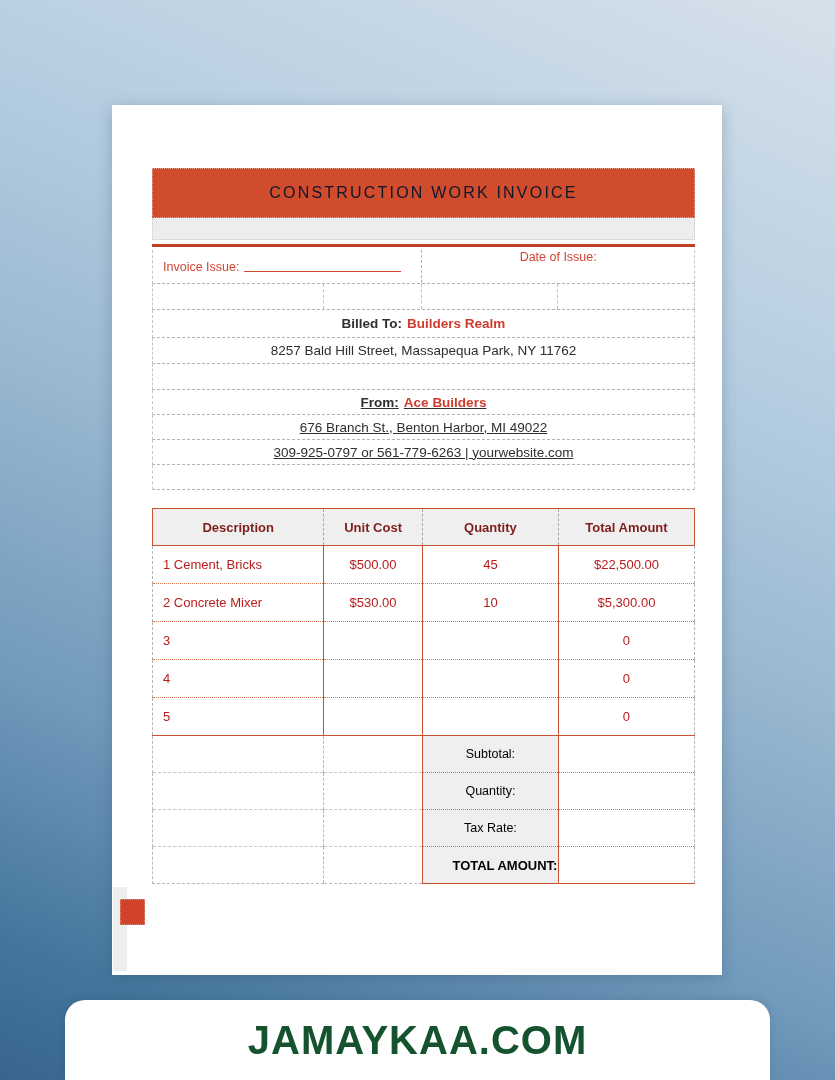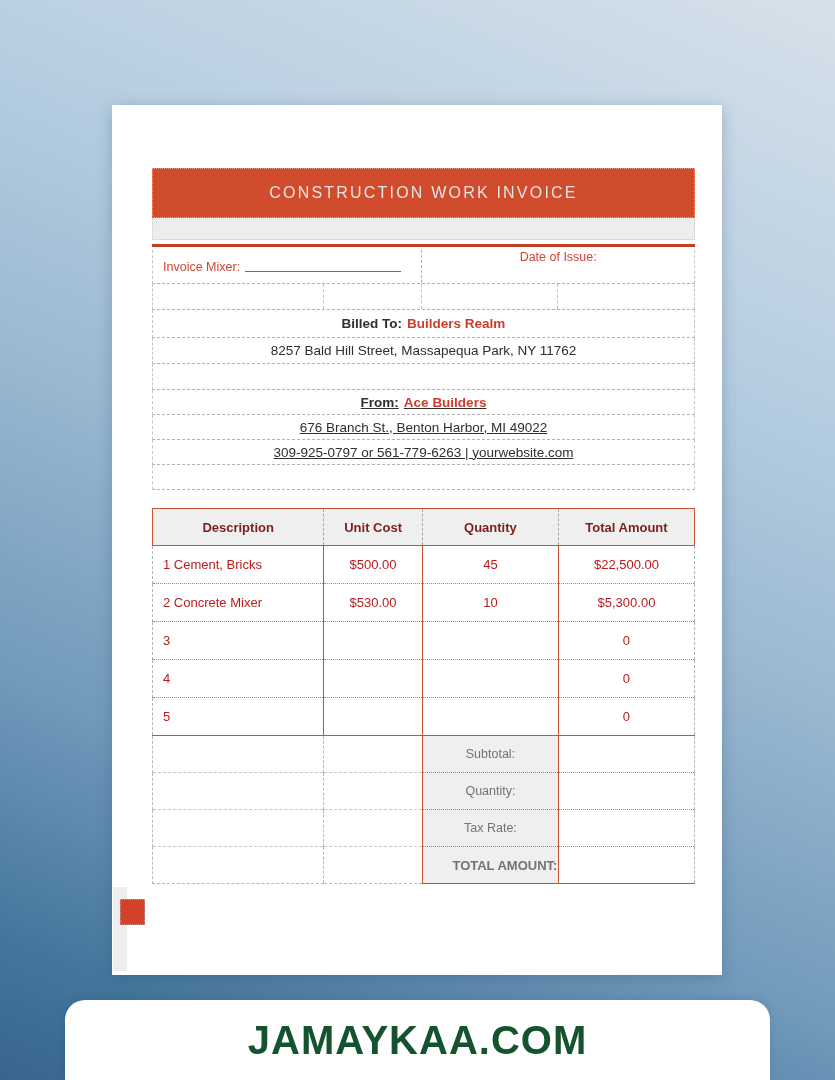--- a/index.html
+++ b/index.html
@@ -15,21 +15,21 @@
     position:absolute; left:112px; top:105px; width:610px; height:870px;
     background:#ffffff; box-shadow:0 3px 14px rgba(40,70,100,0.28);
   }
   .content { position:absolute; left:40px; top:63px; width:543px; }
 
   
   .banner {
     height:50px; background:#d14b2d; display:flex; align-items:center; justify-content:center;
     border:1px dotted rgba(255,255,255,0.5);
   }
-  .banner-title { color:#e5e5e5; font-size:16px; letter-spacing:2.2px; font-weight:500; }
+  .banner-title { color:#0f172a; font-size:16px; letter-spacing:2.2px; font-weight:500; }
 
   .gray-band { height:22px; background:#ededed; border:1px dotted #c9c9c9; border-top:none; }
   .red-line { height:3px; background:#bf4026; margin-top:4px; }
 
   
   .field-row { display:flex; height:34px; margin-top:3px; border-bottom:1px dashed #b3b3b3; border-left:1px dashed #c4c4c4; border-right:1px dashed #c4c4c4; }
   .field-cell { display:flex; align-items:center; padding:0 10px; color:#d04432; font-size:12.5px; }
   .field-cell.left  { width:49.8%; border-right:1px dashed #b3b3b3; }
   .field-cell.right { width:50.2%;flex-direction:column; }
   .fill-line { flex:1; border-bottom:1px solid #cf4a2e; margin:0 10px 4px 5px; height:1px; align-self:flex-end; margin-bottom:11px; }
@@ -66,21 +66,21 @@
   tr.data td:first-child { border-left:1px dashed #b3b3b3; }
   tr.data td:last-child  { border-right:1px dashed #b3b3b3; }
   tr.data.first td { border-top:none; }
   tr.data.last td  { border-bottom:1.5px solid #c9512f; }
 
   tr.sum td { height:37px; }
   td.blank { border-left:1px dashed #b9b9b9; border-top:1px dashed #c6c6c6; }
   td.blank.c2 { border-right:1px dashed #b9b9b9; }
   tr.sum.lastsum td.blank { border-bottom:1px dashed #b9b9b9; }
   td.sumlabel {
-    background:#efefef; color:#737373; font-size:12.5px;
+    background:#efefef; color:#000000; font-size:12.5px;
     border-left:1.5px solid #c9512f; border-right:1.5px solid #c9512f; border-top:1px dotted #d4714f;
   }
   tr.sum.firstsum td.sumlabel, tr.sum.firstsum td.sumvalue { border-top:1.5px solid #c9512f; }
   tr.sum.lastsum td.sumlabel, tr.sum.lastsum td.sumvalue { border-bottom:1.5px solid #c9512f;padding-left:29px; }
   tr.sum.bold-row td.sumlabel { font-weight:bold; font-size:13px; }
   td.sumvalue { border-right:1px dashed #b9b9b9; border-top:1px dotted #d4714f; }
 
   
   .side-strip { position:absolute; left:1px; top:782px; width:14px; height:84px; background:#ededed; }
   .red-square { position:absolute; left:8px; top:794px; width:25px; height:26px; background:#d2422a; border:1px dotted #e0907e; }
@@ -101,21 +101,21 @@
   <div class="content">
 
     <div class="banner">
       <span class="banner-title">CONSTRUCTION WORK INVOICE</span>
     </div>
     <div class="gray-band"></div>
     <div class="red-line"></div>
 
     <div class="field-row">
       <div class="field-cell left">
-        <span>Invoice Mixer:</span>
+        <span>Invoice Issue:</span>
         <span class="fill-line"></span>
       </div>
       <div class="field-cell right">
         <span>Date of Issue:</span>
         <span class="fill-line"></span>
       </div>
     </div>
 
     <div class="spacer-row">
       <div class="spacer-cell w1"></div>

